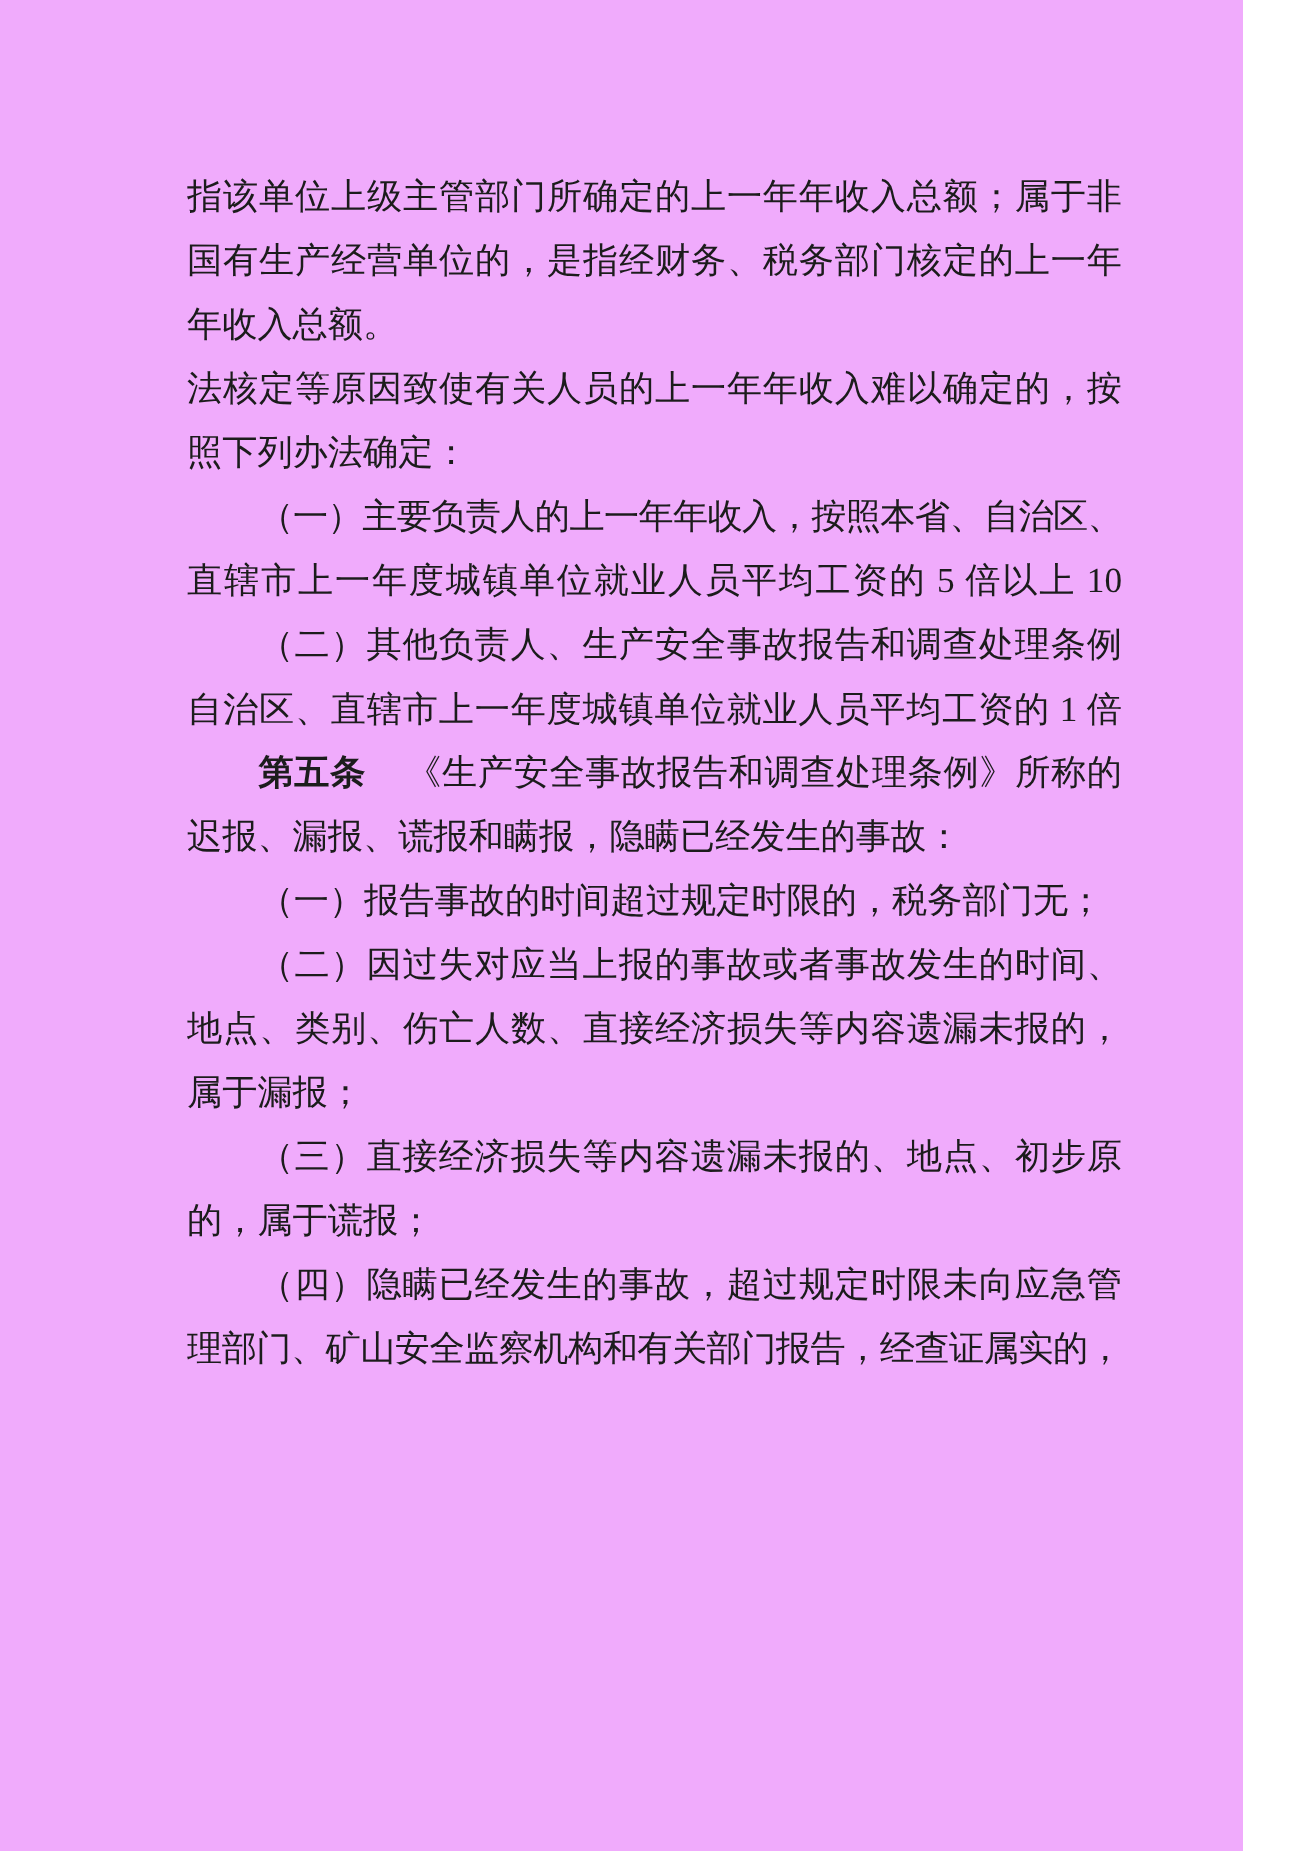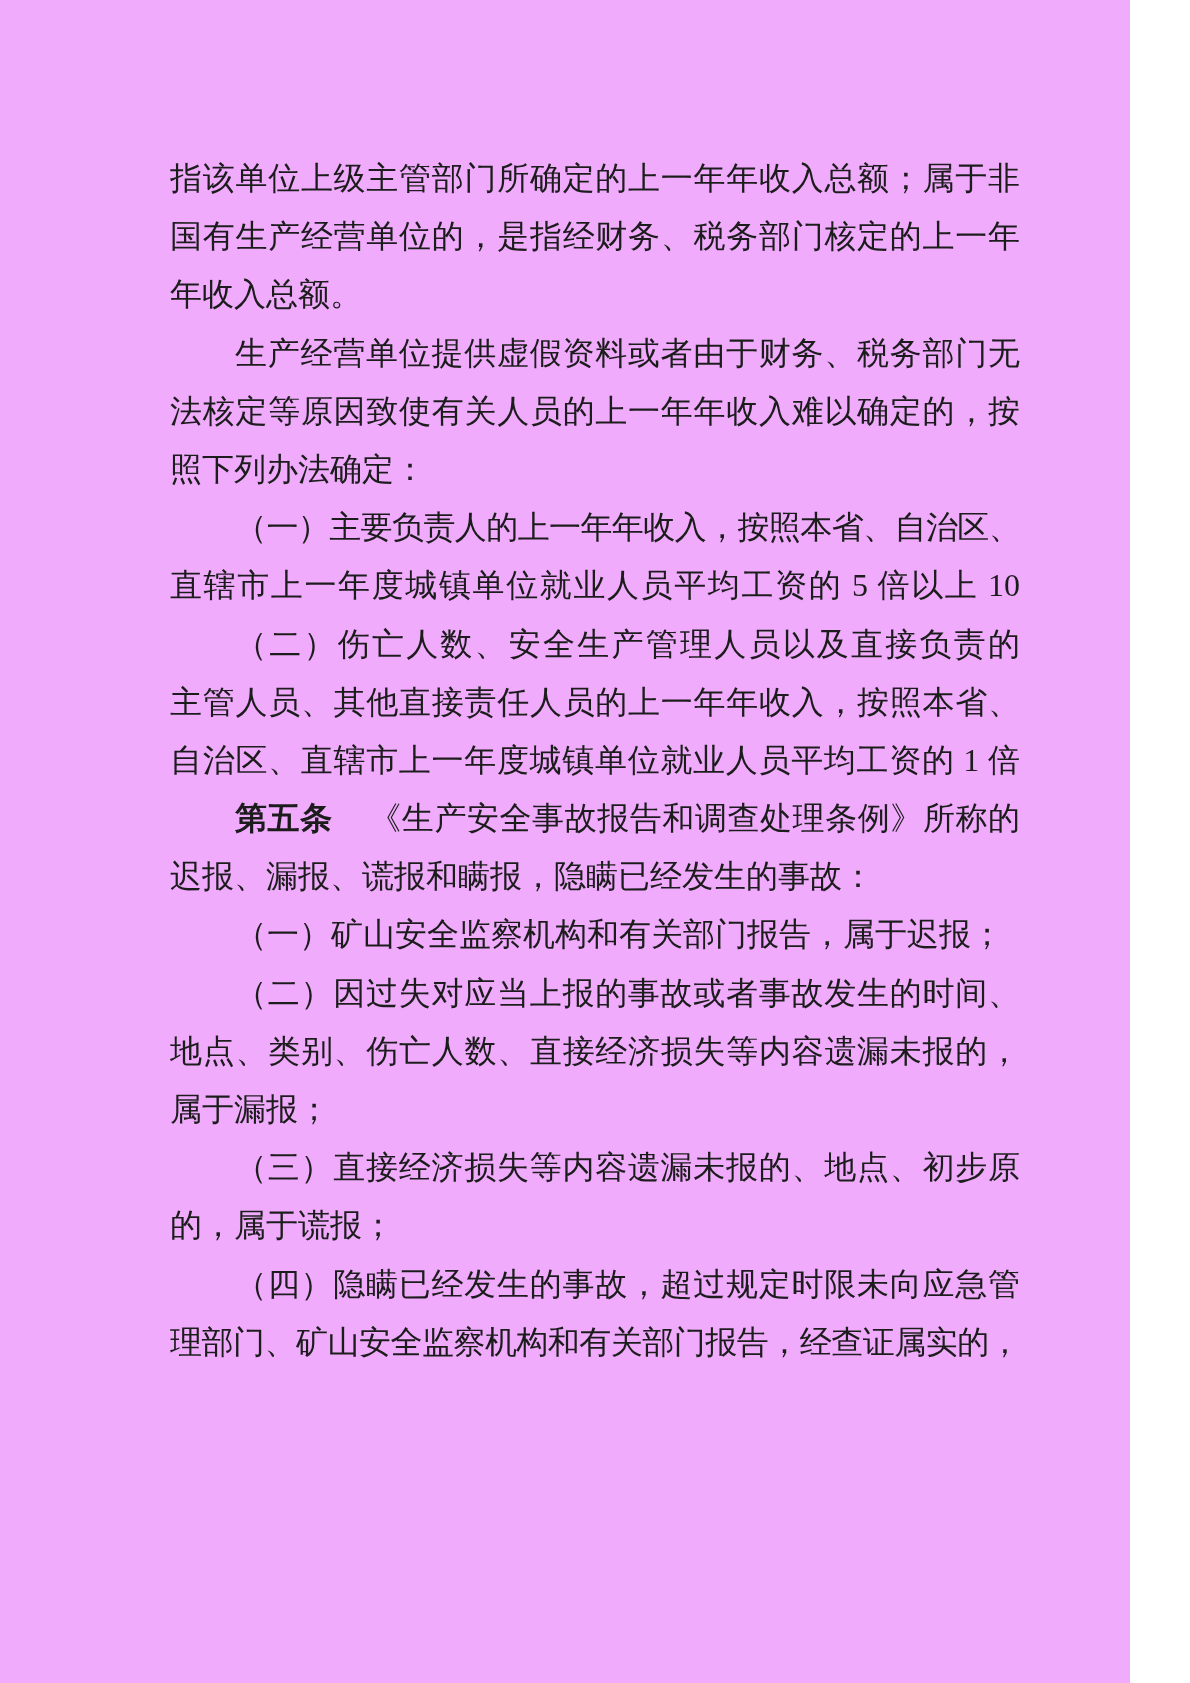--- a/index.html
+++ b/index.html
@@ -52,31 +52,29 @@
   }
 </style>
 </head>
 <body>
 
 <div class="page">
   <div class="body-text">
     <div class="ln">指该单位上级主管部门所确定的上一年年收入总额；属于非</div>
     <div class="ln">国有生产经营单位的，是指经财务、税务部门核定的上一年</div>
     <div class="ln end">年收入总额。</div>
-    <div class="ln ind">生产经营单位提供虚假资料或者由于财务、税务部门无</div>
     <div class="ln">法核定等原因致使有关人员的上一年年收入难以确定的，按</div>
     <div class="ln end">照下列办法确定：</div>
     <div class="ln ind sq">（一）主要负责人的上一年年收入，按照本省、自治区、</div>
     <div class="ln">直辖市上一年度城镇单位就业人员平均工资的 5 倍以上 10</div>
-    <div class="ln ind">（二）伤亡人数、安全生产管理人员以及直接负责的</div>
-    <div class="ln">主管人员、其他直接责任人员的上一年年收入，按照本省、</div>
+    <div class="ln ind">（二）其他负责人、生产安全事故报告和调查处理条例</div>
     <div class="ln">自治区、直辖市上一年度城镇单位就业人员平均工资的 1 倍</div>
     <div class="ln ind"><b class="art">第五条</b><span class="gap"></span><span>《生产安全事故报告和调查处理条例》所称的</span></div>
     <div class="ln end">迟报、漏报、谎报和瞒报，隐瞒已经发生的事故：</div>
-    <div class="ln ind end">（一）矿山安全监察机构和有关部门报告，属于迟报；</div>
+    <div class="ln ind end">（一）报告事故的时间超过规定时限的，税务部门无；</div>
     <div class="ln ind">（二）因过失对应当上报的事故或者事故发生的时间、</div>
     <div class="ln">地点、类别、伤亡人数、直接经济损失等内容遗漏未报的，</div>
     <div class="ln end">属于漏报；</div>
     <div class="ln ind">（三）直接经济损失等内容遗漏未报的、地点、初步原</div>
     <div class="ln end">的，属于谎报；</div>
     <div class="ln ind">（四）隐瞒已经发生的事故，超过规定时限未向应急管</div>
     <div class="ln sq">理部门、矿山安全监察机构和有关部门报告，经查证属实的，</div>
   </div>
 </div>
 

